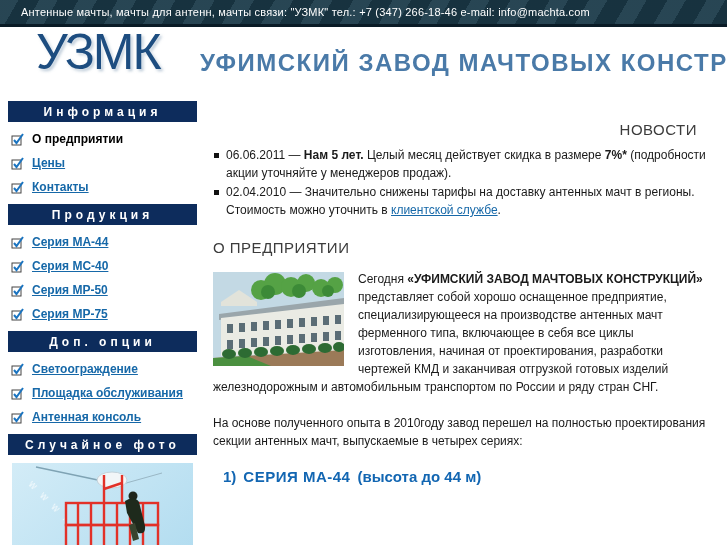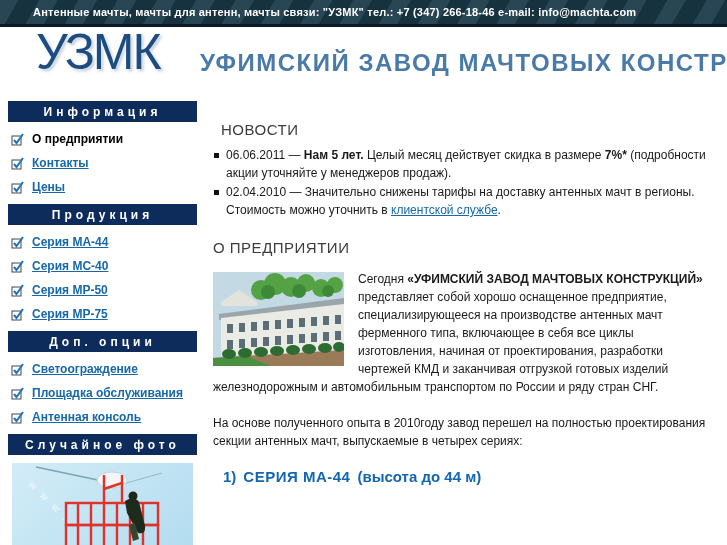--- a/index.html
+++ b/index.html
@@ -3,21 +3,21 @@
 <meta charset="utf-8">
 <style>
   * { box-sizing: border-box; margin: 0; padding: 0; }
   html, body { width: 727px; height: 545px; overflow: hidden; background: #fff;
     font-family: "Liberation Sans", "DejaVu Sans", sans-serif; }
 
   
   .topbar { height: 27px; background-color: #1b3a49;
     background-image: repeating-linear-gradient(120deg, rgba(255,255,255,0.06) 0 16px, rgba(0,0,0,0.14) 16px 34px);
     border-bottom: 3px solid #0a1b26; display: flex; align-items: center;
-    padding-left: 33px; color: #fff; font-size: 11px; font-weight: bold; letter-spacing: .2px; }
+    padding-left: 21px; color: #fff; font-size: 11px; font-weight: normal; letter-spacing: .2px; }
 
   
   .header { position: relative; height: 70px; background: #fff; }
   .logo { position: absolute; left: 36px; top: -4px; font-size: 50px; font-weight: normal;
     color: #1d4d80; letter-spacing: -2px; cursor: pointer;
     text-shadow: 0 0 4px #fff, 2px 2px 3px rgba(110,140,170,.55); }
   .site-title { position: absolute; left: 200px; top: 22px; font-size: 24px; font-weight: bold;
     color: #4a7aa8; letter-spacing: 1.5px; white-space: nowrap; text-shadow: 0 0 2px #fff; }
 
   
@@ -31,21 +31,21 @@
   .side-header.first { margin-top: 4px; }
   .side-item { display: flex; align-items: center; gap: 7px; margin: 10px 0 0 3px;
     font-size: 12px; font-weight: bold; cursor: pointer; }
   .chk { flex: none; width: 14px; height: 13px; display: inline-block; }
   .side-link { color: #1668a8; text-decoration: underline; }
   .side-current { color: #000; text-decoration: none; }
   .photo-box { width: 181px; height: 125px; margin: 8px 0 0 4px; overflow: hidden; cursor: pointer; }
 
   
   .h-section { font-size: 15px; color: #3c3c3c; letter-spacing: .5px; font-weight: normal; }
-  .news-heading { margin: 24px 8px 8px; }
+  .news-heading { margin: 24px 16px 8px; text-align: right; }
   .news-item { position: relative; padding-left: 13px; font-size: 12px; line-height: 18px;
     color: #1a1a1a; margin-bottom: 1px; }
   .news-item::before { content: ""; position: absolute; left: 1px; top: 7px;
     width: 5px; height: 5px; background: #111; }
   .inline-link { color: #1668a8; text-decoration: underline; cursor: pointer; }
   .about-heading { margin: 20px 0 14px; }
   .about-body { font-size: 12px; line-height: 18px; color: #1a1a1a; }
   .building { float: left; width: 131px; height: 94px; margin: 2px 14px 6px 0; }
   .para { margin-bottom: 18px; }
   .series { margin: 2px 0 0 10px; }
@@ -77,28 +77,28 @@
             <rect x="1" y="3" width="9" height="9" fill="#fff" stroke="#444"></rect>
             <path d="M3 7 L5.5 10 L12 1" fill="none" stroke="#1b74c0" stroke-width="2"></path>
           </svg></span>
       <span class="side-current">О предприятии</span>
     </div>
     <div class="side-item">
       <span class="chk"><svg width="14" height="13" viewBox="0 0 14 13">
             <rect x="1" y="3" width="9" height="9" fill="#fff" stroke="#444"></rect>
             <path d="M3 7 L5.5 10 L12 1" fill="none" stroke="#1b74c0" stroke-width="2"></path>
           </svg></span>
+      <span class="side-link">Цены</span>
+    </div>
+    <div class="side-item">
+      <span class="chk"><svg width="14" height="13" viewBox="0 0 14 13">
+            <rect x="1" y="3" width="9" height="9" fill="#fff" stroke="#444"></rect>
+            <path d="M3 7 L5.5 10 L12 1" fill="none" stroke="#1b74c0" stroke-width="2"></path>
+          </svg></span>
       <span class="side-link">Контакты</span>
-    </div>
-    <div class="side-item">
-      <span class="chk"><svg width="14" height="13" viewBox="0 0 14 13">
-            <rect x="1" y="3" width="9" height="9" fill="#fff" stroke="#444"></rect>
-            <path d="M3 7 L5.5 10 L12 1" fill="none" stroke="#1b74c0" stroke-width="2"></path>
-          </svg></span>
-      <span class="side-link">Цены</span>
     </div>
 
     <div class="side-header">Продукция</div>
 
     <div class="side-item">
       <span class="chk"><svg width="14" height="13" viewBox="0 0 14 13">
             <rect x="1" y="3" width="9" height="9" fill="#fff" stroke="#444"></rect>
             <path d="M3 7 L5.5 10 L12 1" fill="none" stroke="#1b74c0" stroke-width="2"></path>
           </svg></span>
       <span class="side-link">Серия МА-44</span>

